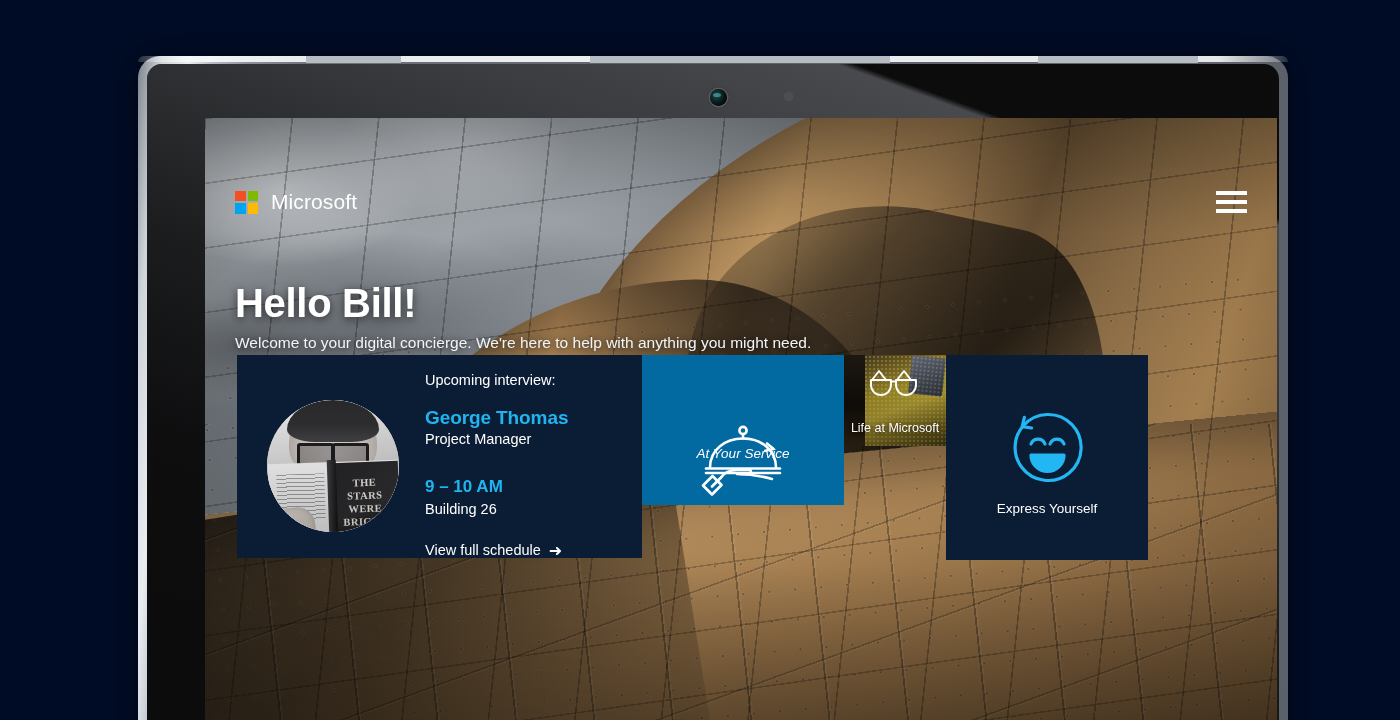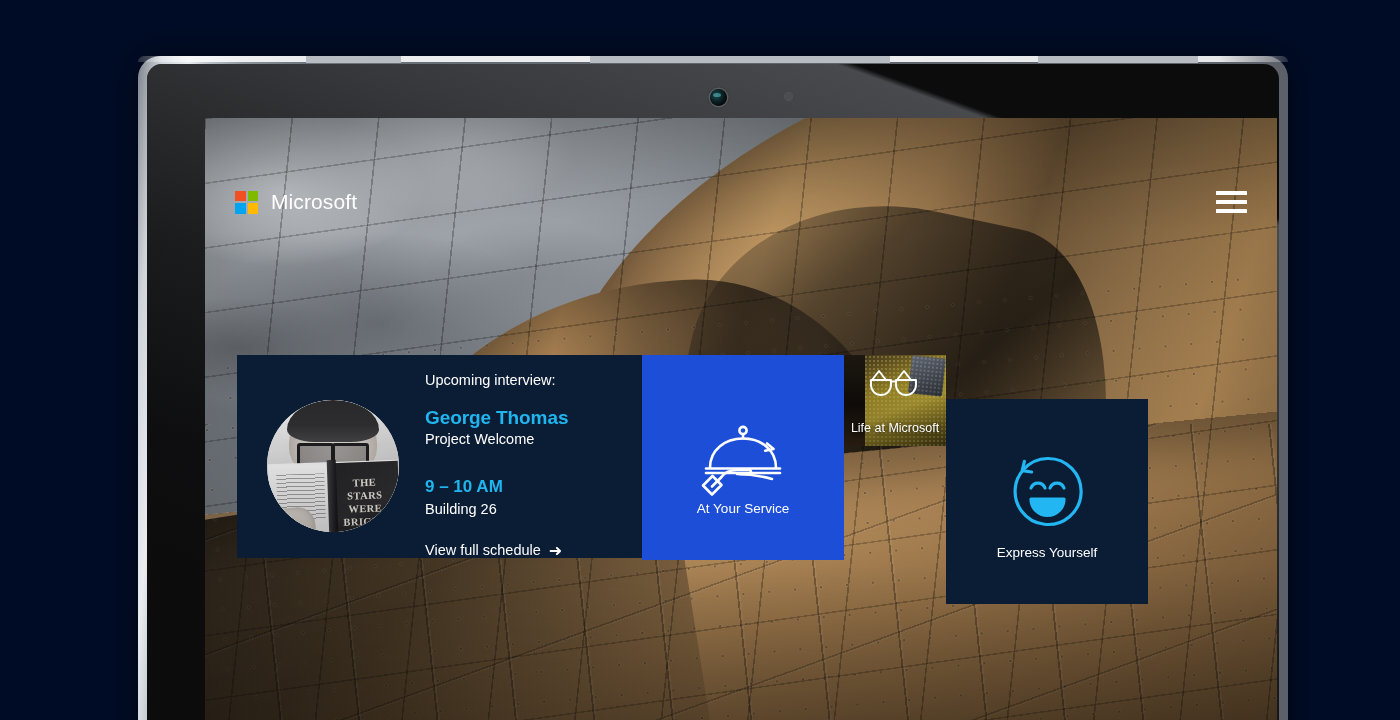--- a/index.html
+++ b/index.html
@@ -263,21 +263,21 @@
   .sched-link { font-size:14.5px; margin-top:24px; color:#fff; display:inline-flex; align-items:center; gap:8px; cursor:pointer;text-align:right; }
   .sched-link .arr { font-size:16px; }
 
   .tile { position:relative; overflow:hidden; }
   .tile-label {
     position:absolute; left:0; right:0; bottom:0;
     text-align:center; font-size:13.5px; color:#fff;
   }
 
   .tile-service {
-    width:202px; height:205px; background:#1d4ed8;
+    width:202px; height:150px; background:#0369a1;font-style:italic;
   }
   .tile-service .tile-label { bottom:44px; }
   .svc-icon { position:absolute; left:50%; top:62px; transform:translateX(-50%); }
 
   .tile-life {
     width:102px; height:91px;
   }
   .life-photo {
     position:absolute; inset:0;
     background:
@@ -302,21 +302,21 @@
   }
   .life-left {
     position:absolute; left:0; top:0; width:21px; height:100%;
     background:linear-gradient(180deg,#201a12 0%,#120f0b 55%,#3a2a18 100%);
   }
   .life-shade { position:absolute; inset:0; background:linear-gradient(180deg,rgba(0,0,0,.1) 0%,rgba(0,0,0,.35) 100%); }
   .life-glasses { position:absolute; left:50%; top:12px; transform:translateX(-50%); }
   .tile-life .tile-label { bottom:11px; font-size:12.5px; text-shadow:0 1px 4px rgba(0,0,0,.8); }
 
   .tile-express {
-    width:202px; height:205px; background:#0b1c35;margin-top:44px;
+    width:202px; height:205px; background:#0b1c35;
   }
   .tile-express .tile-label { bottom:44px; }
   .exp-icon { position:absolute; left:50%; top:52px; transform:translateX(-50%); }
 
   .screen-glass {
     position:absolute; inset:0; pointer-events:none;
     background:linear-gradient(120deg, rgba(255,255,255,.035) 0%, rgba(255,255,255,0) 35%);
   }
 </style>
 </head>
@@ -361,41 +361,45 @@
           </span>
           <span class="brand-name">Microsoft</span>
         </div>
         <div class="hamburger">
           <span></span>
             <span></span>
             <span></span>
         </div>
       </div>
 
+      <div class="greeting">
+        <h1>Hello Bill!</h1>
+        <p>Welcome to your digital concierge. We're here to help with anything you might need.</p>
+      </div>
 
       <div class="tiles">
 
         <div class="card-schedule">
           <div class="avatar">
             <div class="av-bg"></div>
             <div class="av-hairhead"></div>
             <div class="av-hair"></div>
             <div class="av-glasses"></div>
             <div class="av-book"></div>
             <div class="av-lines"></div>
             <div class="av-book-r"></div>
             <div class="av-book-spine"></div>
             <div class="av-title">THE STARS WERE BRIGHT</div>
             <div class="av-fingers"></div>
             <div class="av-grade"></div>
           </div>
           <div class="sched-text">
             <div class="sched-kicker">Upcoming interview:</div>
             <div class="sched-name">George Thomas</div>
-            <div class="sched-role">Project Welcome</div>
+            <div class="sched-role">Project Manager</div>
             <div class="sched-time">9 – 10 AM</div>
             <div class="sched-loc">Building 26</div>
             <div class="sched-link">
               <span>View full schedule</span>
               <span class="arr">➜</span>
             </div>
           </div>
         </div>
 
         <div class="tile tile-service">

